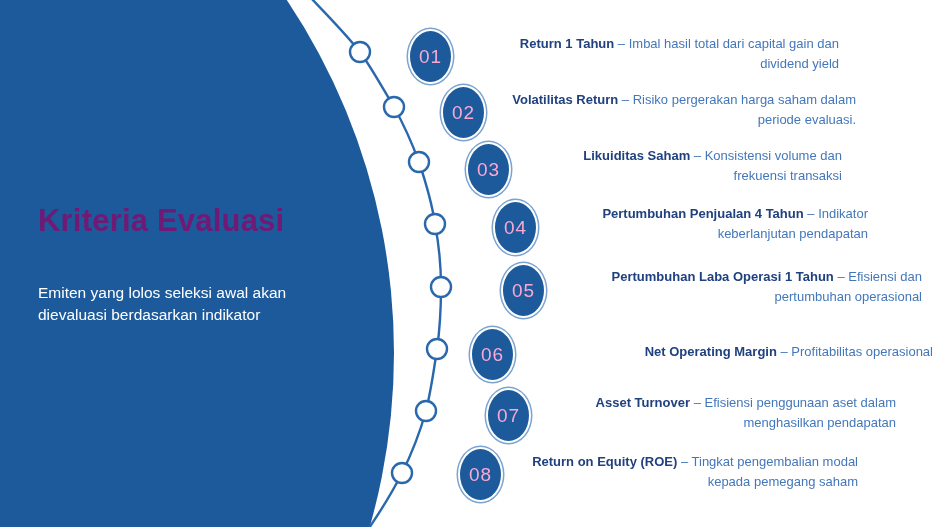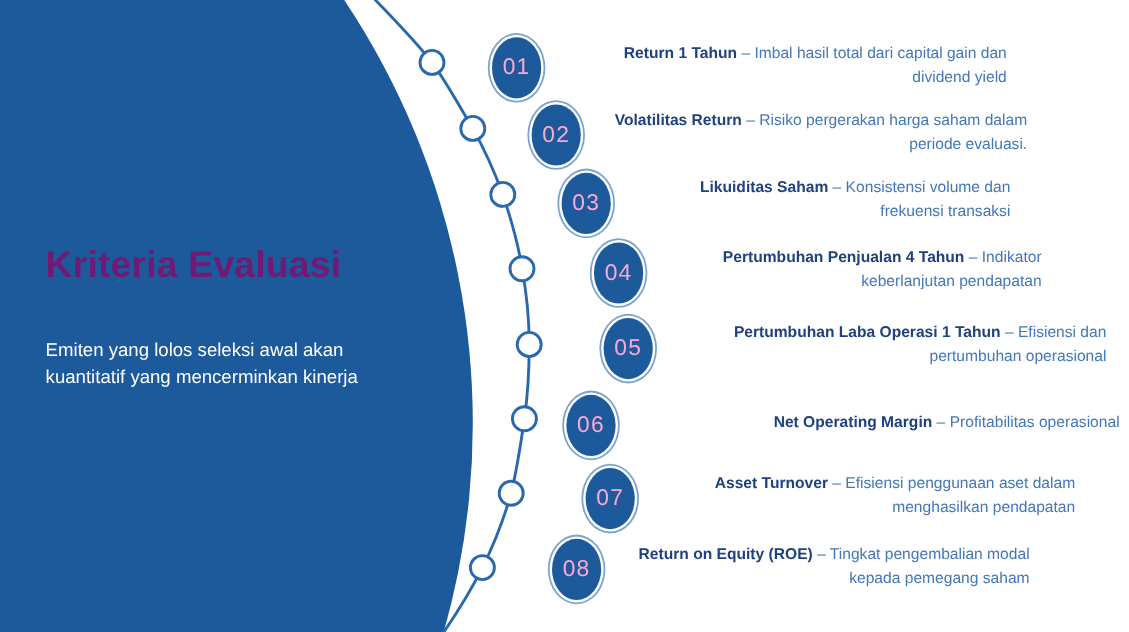--- a/index.html
+++ b/index.html
@@ -75,21 +75,21 @@
     <circle cx="435" cy="224" r="10" fill="#ffffff" stroke="#2a68ad" stroke-width="2.4"></circle>
     <circle cx="441" cy="287" r="10" fill="#ffffff" stroke="#2a68ad" stroke-width="2.4"></circle>
     <circle cx="437" cy="349" r="10" fill="#ffffff" stroke="#2a68ad" stroke-width="2.4"></circle>
     <circle cx="426" cy="411" r="10" fill="#ffffff" stroke="#2a68ad" stroke-width="2.4"></circle>
     <circle cx="402" cy="473" r="10" fill="#ffffff" stroke="#2a68ad" stroke-width="2.4"></circle>
   </svg>
 
   <div class="panel-title">Kriteria Evaluasi</div>
   <div class="panel-desc">
     <div>Emiten yang lolos seleksi awal akan</div>
-    <div>kuantitatif yang mencerminkan kinerja</div>
+    <div>dievaluasi berdasarkan indikator</div>
   </div>
 
   <div class="item i1">
     <div class="num-circle">01</div>
     <div class="item-text"><span class="item-title">Return 1 Tahun</span> <span class="item-desc">– Imbal hasil total dari capital gain dan dividend yield</span></div>
   </div>
 
   <div class="item i2">
     <div class="num-circle">02</div>
     <div class="item-text"><span class="item-title">Volatilitas Return</span> <span class="item-desc">– Risiko pergerakan harga saham dalam periode evaluasi.</span></div>

